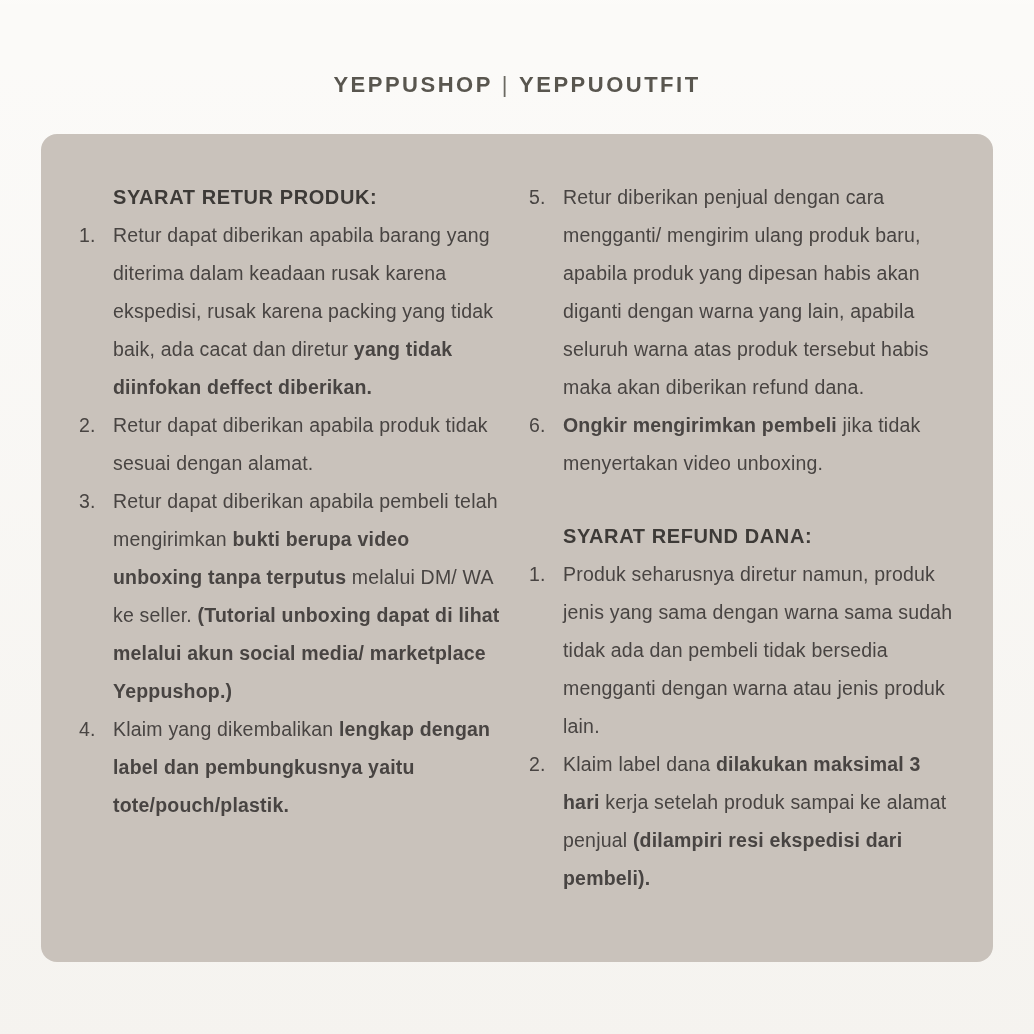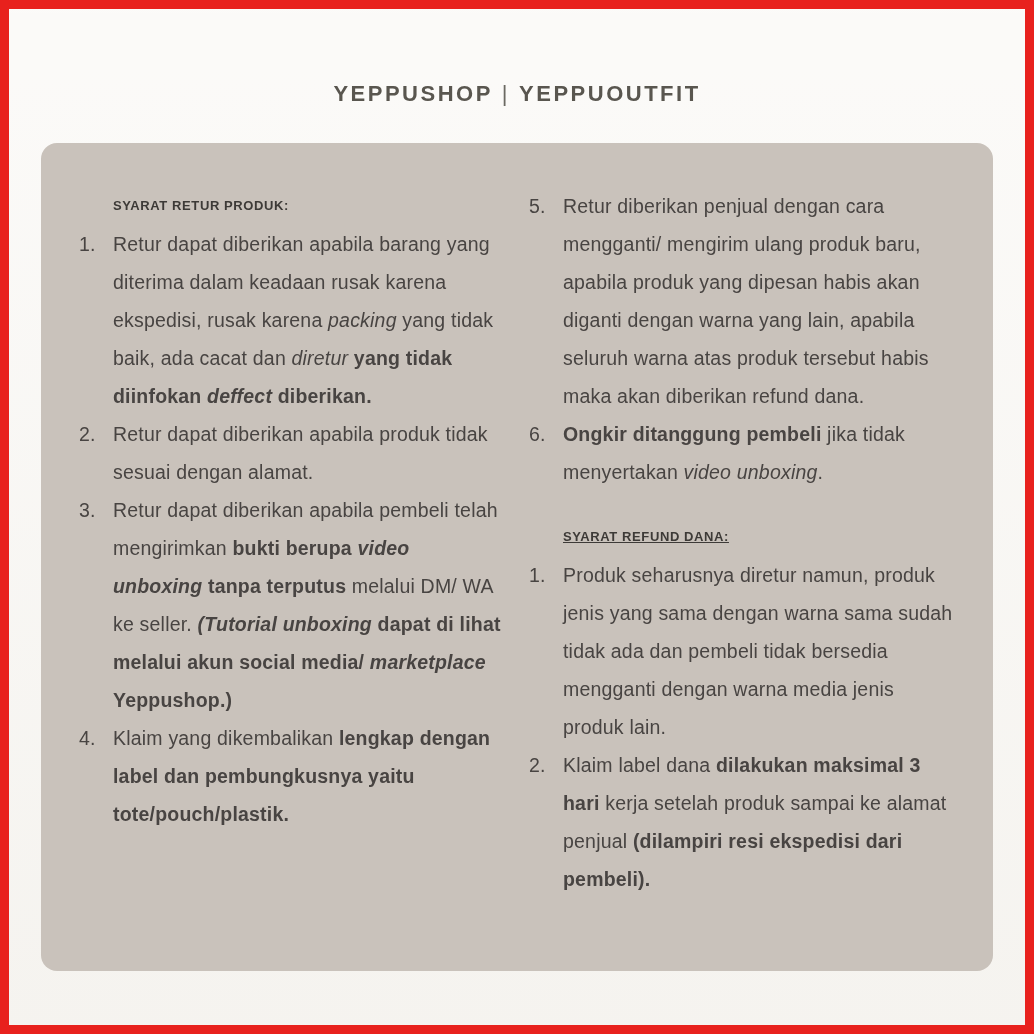--- a/index.html
+++ b/index.html
@@ -13,21 +13,20 @@
   * { margin: 0; padding: 0; box-sizing: border-box; }
   html, body { width: 1034px; }
   body {
     font-family: "Liberation Sans", sans-serif;
     -webkit-font-smoothing: antialiased;
   }
   .frame {
     width: 1034px;
     height: 1034px;
     background: var(--border);
-    padding: 9px;
   }
   .page {
     width: 100%;
     height: 100%;
     background: var(--page-bg);
     background-image: linear-gradient(180deg, rgba(255,255,255,0.5), rgba(0,0,0,0.01));
     padding-top: 72px;
   }
   .header {
     text-align: center;
@@ -53,37 +52,36 @@
     color: var(--text);
   }
   .col {
     flex: 1;
     font-size: 19.5px;
     line-height: 38px;
     letter-spacing: 0.2px;
   }
   .heading {
     font-weight: 700;
-    font-size: 13px;
+    font-size: 20px;
     letter-spacing: 0.6px;
     color: var(--heading);
     padding-left: 34px;
   }
   .col > .heading:not(:first-child) {
-    margin-top: 27px;
-    text-decoration: underline;
+    margin-top: 35px;
   }
   .item { display: flex; }
   .item .num {
     flex: 0 0 34px;
     width: 34px;
   }
   .item .body { flex: 1; }
   .b { font-weight: 700; }
-  .i { font-style: italic; }
+  .i { }
 </style>
 </head>
 <body>
 
 <div class="frame">
   <div class="page">
     <div class="header">
       <span>YEPPUSHOP</span><span class="sep">|</span><span>YEPPUOUTFIT</span>
     </div>
     <div class="card">
@@ -106,26 +104,26 @@
             <span class="body"><span>Klaim yang dikembalikan </span><span class="b">lengkap dengan label dan pembungkusnya yaitu tote/pouch/plastik.</span></span>
           </div>
         </div>
       <div class="col" id="col-right">
           <div class="item">
             <span class="num">5.</span>
             <span class="body"><span>Retur diberikan penjual dengan cara mengganti/ mengirim ulang produk baru, apabila produk yang dipesan habis akan diganti dengan warna yang lain, apabila seluruh warna atas produk tersebut habis maka akan diberikan refund dana.</span></span>
           </div>
           <div class="item">
             <span class="num">6.</span>
-            <span class="body"><span class="b">Ongkir ditanggung pembeli</span><span> jika tidak menyertakan </span><span class="i">video unboxing</span><span>.</span></span>
+            <span class="body"><span class="b">Ongkir mengirimkan pembeli</span><span> jika tidak menyertakan </span><span class="i">video unboxing</span><span>.</span></span>
           </div>
           <div class="heading">SYARAT REFUND DANA:</div>
           <div class="item">
             <span class="num">1.</span>
-            <span class="body"><span>Produk seharusnya diretur namun, produk jenis yang sama dengan warna sama sudah tidak ada dan pembeli tidak bersedia mengganti dengan warna media jenis produk lain.</span></span>
+            <span class="body"><span>Produk seharusnya diretur namun, produk jenis yang sama dengan warna sama sudah tidak ada dan pembeli tidak bersedia mengganti dengan warna atau jenis produk lain.</span></span>
           </div>
           <div class="item">
             <span class="num">2.</span>
             <span class="body"><span>Klaim label dana </span><span class="b">dilakukan maksimal 3 hari</span><span> kerja setelah produk sampai ke alamat penjual </span><span class="b">(dilampiri resi ekspedisi dari pembeli).</span></span>
           </div>
         </div>
     </div>
   </div>
 </div>
 

